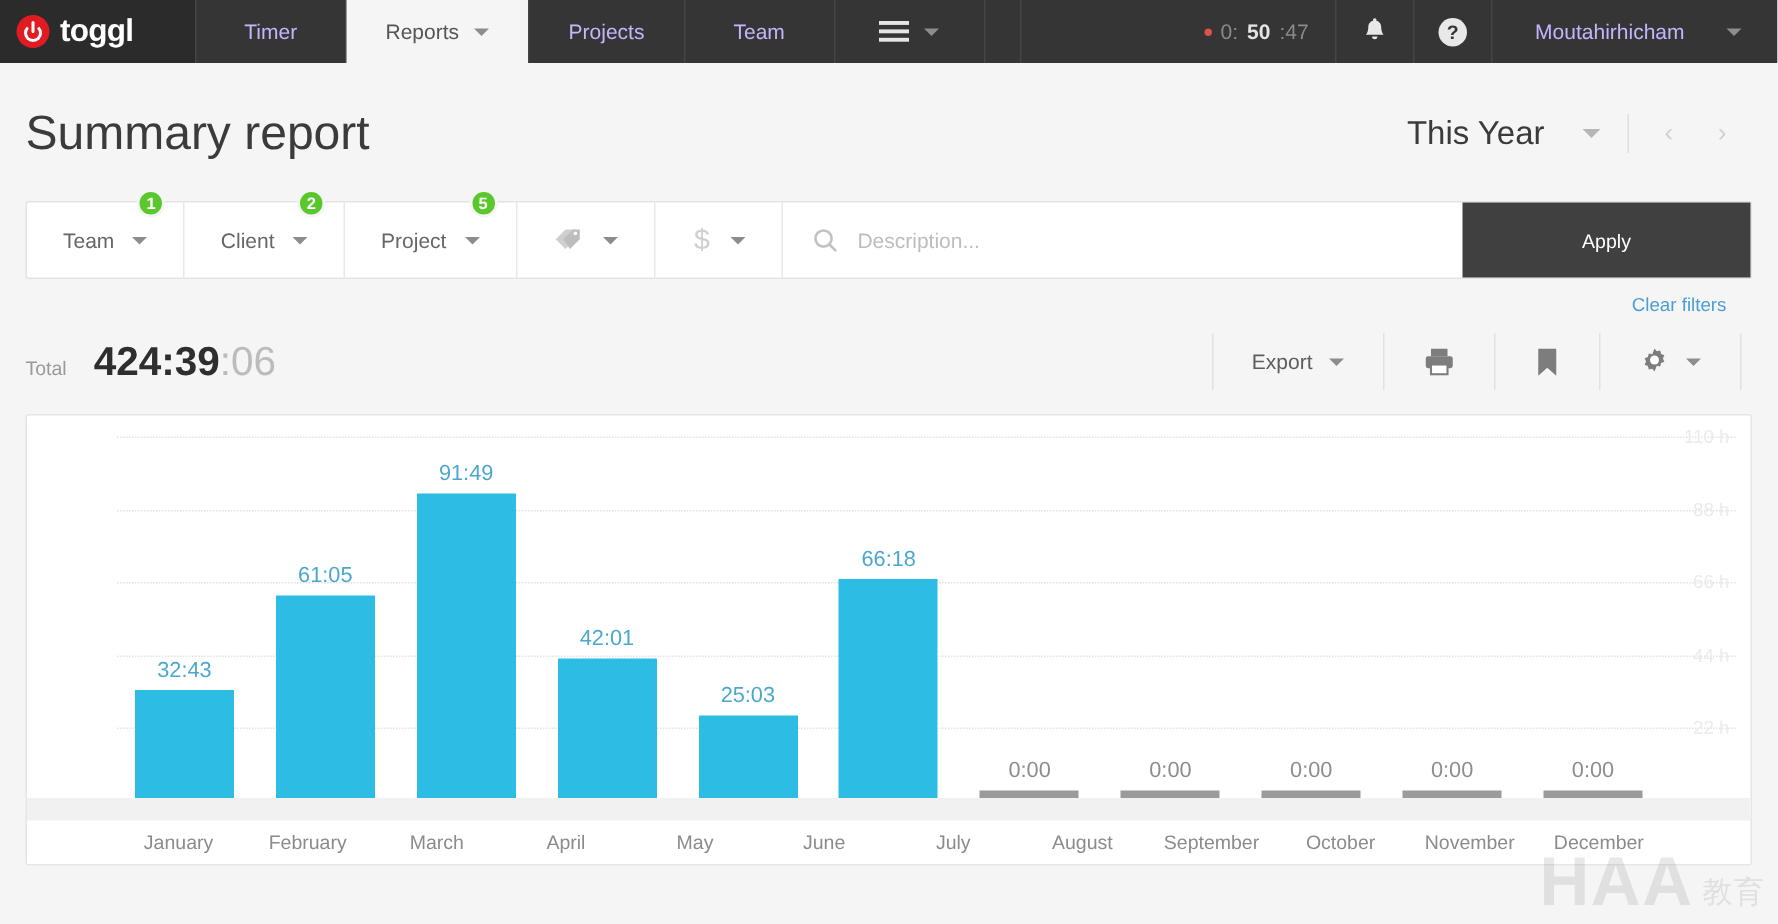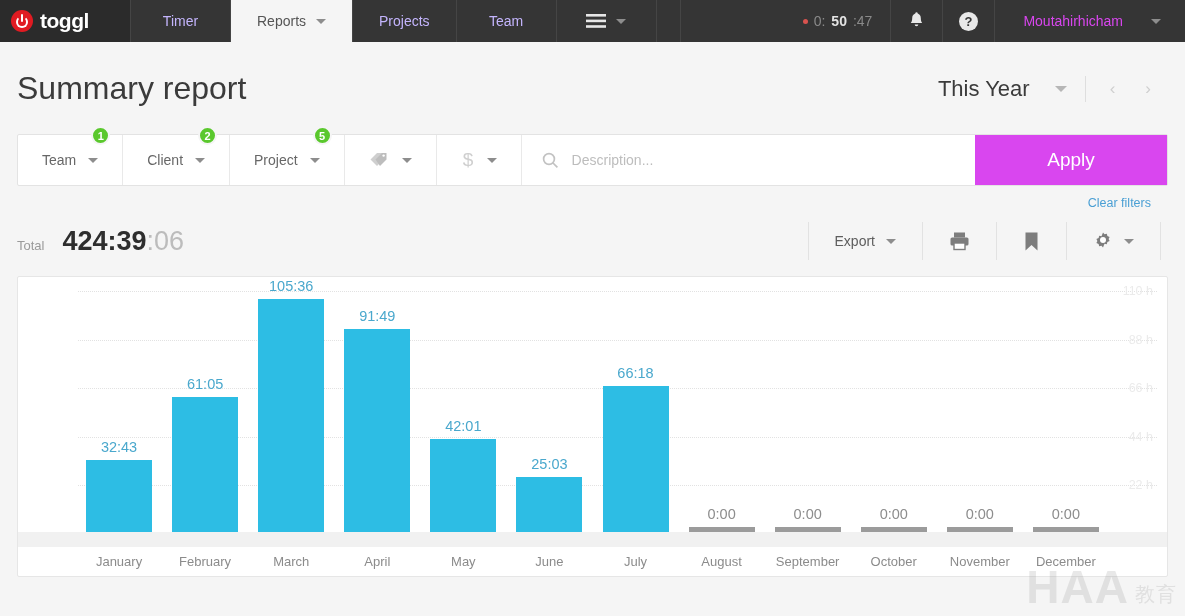--- a/index.html
+++ b/index.html
@@ -58,21 +58,21 @@
     border-left: 1px solid #454545;
   }
   .timer-dot { width: 5px; height: 5px; border-radius: 50%; background: #d9534f; }
   .timer-strong { color: #e4e4e4; font-weight: bold; }
   .nav-icon-btn {
     display: flex; align-items: center; justify-content: center;
     width: 52px; border-left: 1px solid #454545; cursor: pointer;
   }
   .nav-user {
     display: flex; align-items: center; gap: 28px;
-    padding: 0 24px 0 28px; color: #d946ef; font-size: 14px;
+    padding: 0 24px 0 28px; color: #c4b5fd; font-size: 14px;
     border-left: 1px solid #454545; cursor: pointer;
   }
 
   
   .page-head {
     display: flex; align-items: center; justify-content: space-between;
     padding: 28px 28px 0 17px;
   }
   .page-title { font-size: 32px; color: #3b3b3b; font-weight: normal; }
   .date-range { display: flex; align-items: center; gap: 18px; }
@@ -107,23 +107,23 @@
     width: 19px; height: 19px; border-radius: 50%;
     font-size: 11px; font-weight: bold;
     display: flex; align-items: center; justify-content: center;
     border: 2px solid #f5f5f5;
   }
   .filter-search {
     flex: 1; display: flex; align-items: center; gap: 13px; padding: 0 20px;
   }
   .search-ph { color: #bdbdbd; font-size: 14px; }
   .apply-btn {
-    width: 192px; background: #d946ef; color: #fff;
+    width: 192px; background: #404040; color: #fff;
     display: flex; align-items: center; justify-content: center;
-    font-size: 19px; cursor: pointer;
+    font-size: 13px; cursor: pointer;
   }
   .clear-filters {
     text-align: right; padding: 10px 17px 0 0;
     color: #4a9fd4; font-size: 12.5px; cursor: pointer;
   }
 
   
   .total-row {
     display: flex; align-items: center; justify-content: space-between;
     padding: 12px 24px 0 17px;
@@ -369,24 +369,20 @@
     </div>
   <div class="axis-band"></div>
   <div class="plot" id="plot">
       <div class="bar-col">
         <div class="bar-val" style="bottom: 77.2815px;">32:43</div>
         <div class="bar" style="height: 72.2815px; background: rgb(45, 189, 228);"></div>
       </div>
       <div class="bar-col">
         <div class="bar-val" style="bottom: 139.931px;">61:05</div>
         <div class="bar" style="height: 134.931px; background: rgb(45, 189, 228);"></div>
-      </div>
-      <div class="bar-col">
-        <div class="bar-val" style="bottom: 238.28px;">105:36</div>
-        <div class="bar" style="height: 233.28px; background: rgb(45, 189, 228);"></div>
       </div>
       <div class="bar-col">
         <div class="bar-val" style="bottom: 207.839px;">91:49</div>
         <div class="bar" style="height: 202.839px; background: rgb(45, 189, 228);"></div>
       </div>
       <div class="bar-col">
         <div class="bar-val" style="bottom: 97.826px;">42:01</div>
         <div class="bar" style="height: 92.826px; background: rgb(45, 189, 228);"></div>
       </div>
       <div class="bar-col">

